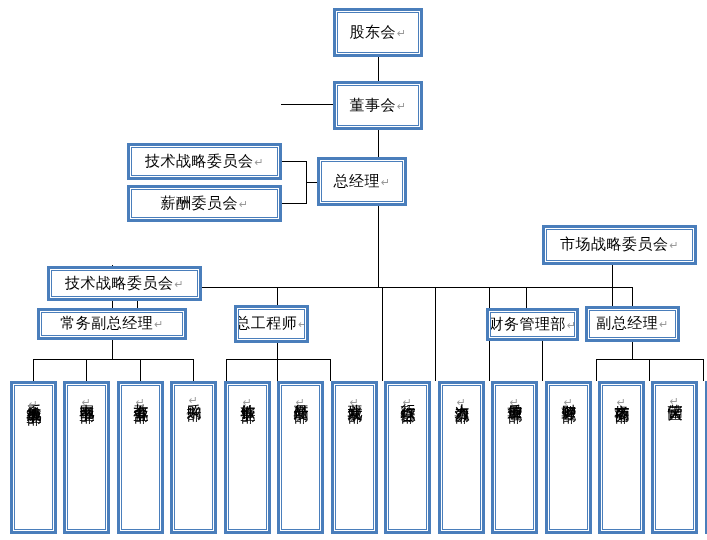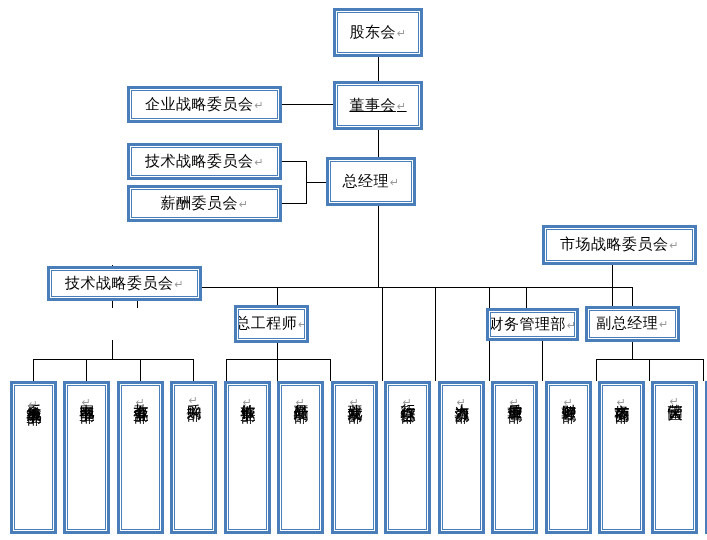--- a/index.html
+++ b/index.html
@@ -122,37 +122,32 @@
   <div class="ln lnv" style="left:596px;top:359px;height:22px;"></div>
   <div class="ln lnv" style="left:649px;top:359px;height:22px;"></div>
   <div class="ln lnv" style="left:703px;top:359px;height:22px;"></div>
 
   <div class="box" style="left:333px;top:8px;width:90px;height:49px;">
     <div class="inner">
       <span class="txt"><span>股东会</span><span class="pm">↵</span></span>
     </div>
   </div>
 
-  <div class="box" style="left:333px;top:81px;width:90px;height:49px;text-decoration:underline;">
+  <div class="box" style="left:333px;top:81px;width:90px;height:49px;">
     <div class="inner">
       <span class="txt"><span>董事会</span><span class="pm">↵</span></span>
     </div>
   </div>
 
-  <div class="box" style="left:326px;top:157px;width:90px;height:49px;">
+  <div class="box" style="left:317px;top:157px;width:90px;height:49px;">
     <div class="inner">
       <span class="txt"><span>总经理</span><span class="pm">↵</span></span>
     </div>
   </div>
 
-  <div class="box" style="left:127px;top:86px;width:155px;height:37px;">
-    <div class="inner">
-      <span class="txt"><span>企业战略委员会</span><span class="pm">↵</span></span>
-    </div>
-  </div>
 
   <div class="box" style="left:127px;top:143px;width:155px;height:37px;">
     <div class="inner">
       <span class="txt"><span>技术战略委员会</span><span class="pm">↵</span></span>
     </div>
   </div>
 
   <div class="box" style="left:127px;top:185px;width:155px;height:37px;">
     <div class="inner">
       <span class="txt"><span>薪酬委员会</span><span class="pm">↵</span></span>
@@ -164,20 +159,25 @@
       <span class="txt"><span>技术战略委员会</span><span class="pm">↵</span></span>
     </div>
   </div>
 
   <div class="box" style="left:542px;top:225px;width:155px;height:40px;">
     <div class="inner">
       <span class="txt"><span>市场战略委员会</span><span class="pm">↵</span></span>
     </div>
   </div>
 
+  <div class="box" style="left:37px;top:308px;width:150px;height:32px;">
+    <div class="inner">
+      <span class="txt"><span>常务副总经理</span><span class="pm">↵</span></span>
+    </div>
+  </div>
 
   <div class="box" style="left:234px;top:305px;width:75px;height:38px;">
     <div class="inner">
       <span class="txt"><span>总工程师</span><span class="pm">↵</span></span>
     </div>
   </div>
 
   <div class="box" style="left:486px;top:308px;width:93px;height:33px;">
     <div class="inner">
       <span class="txt"><span>财务管理部</span><span class="pm">↵</span></span>

